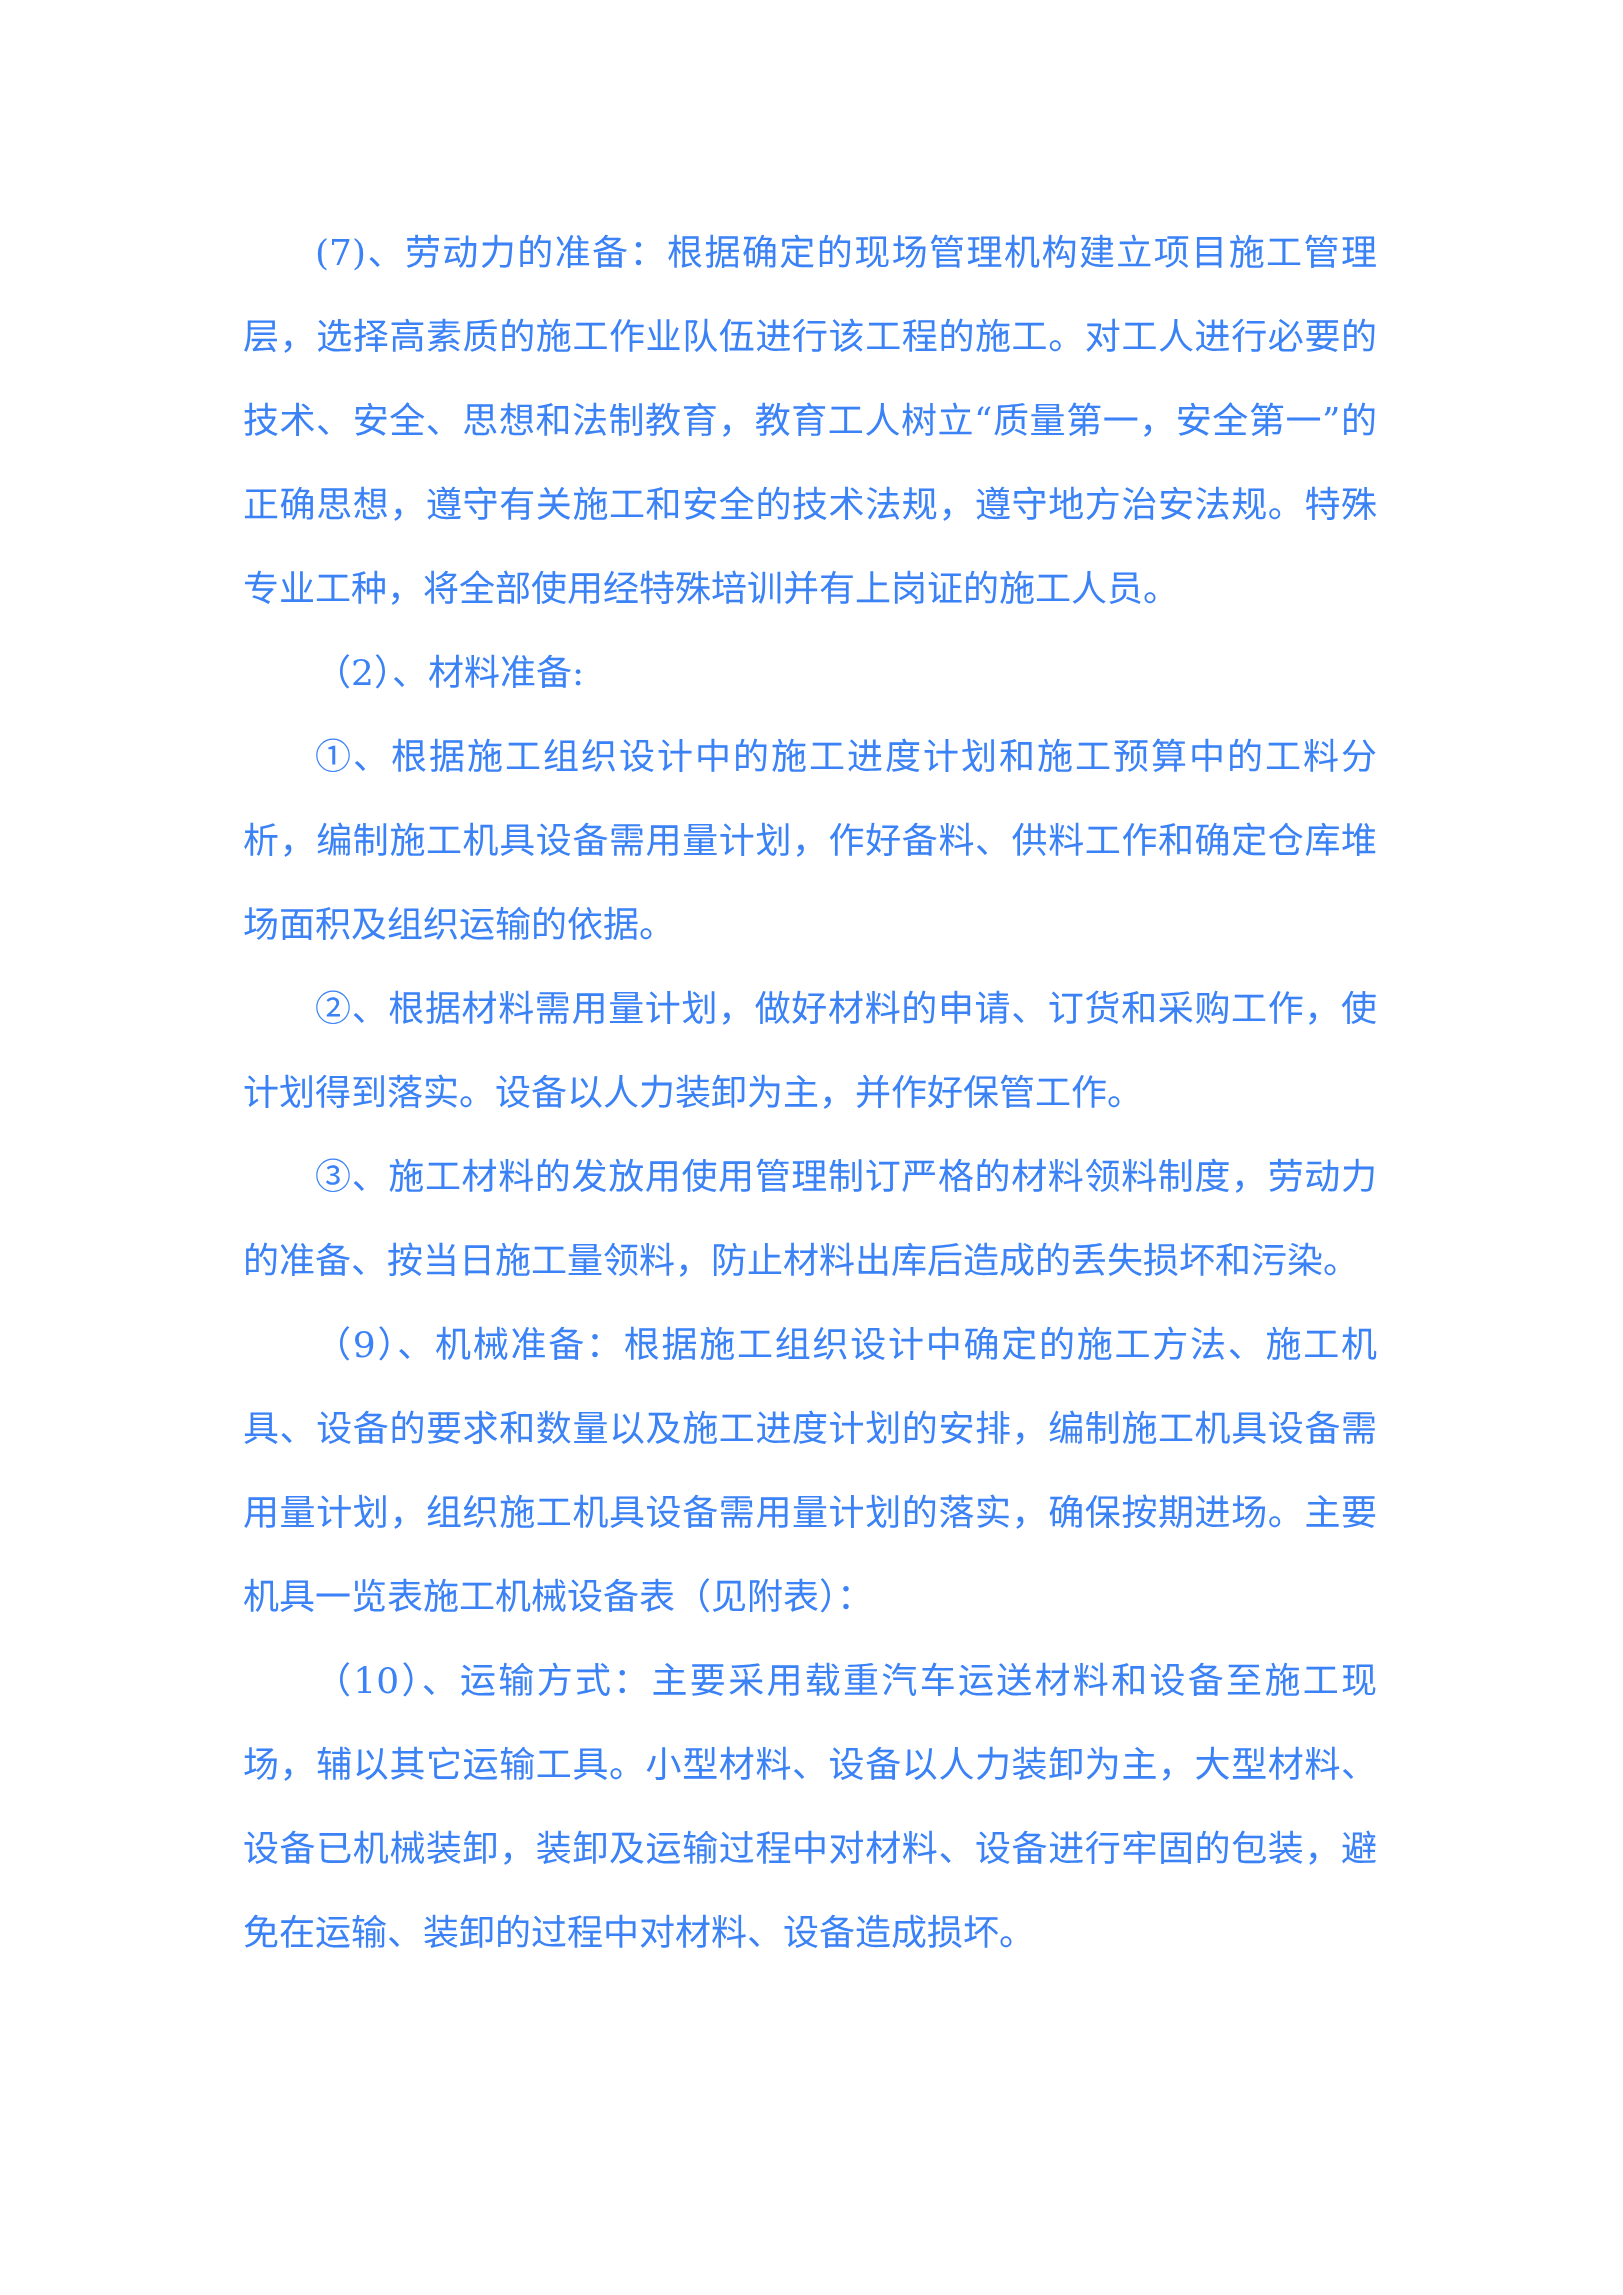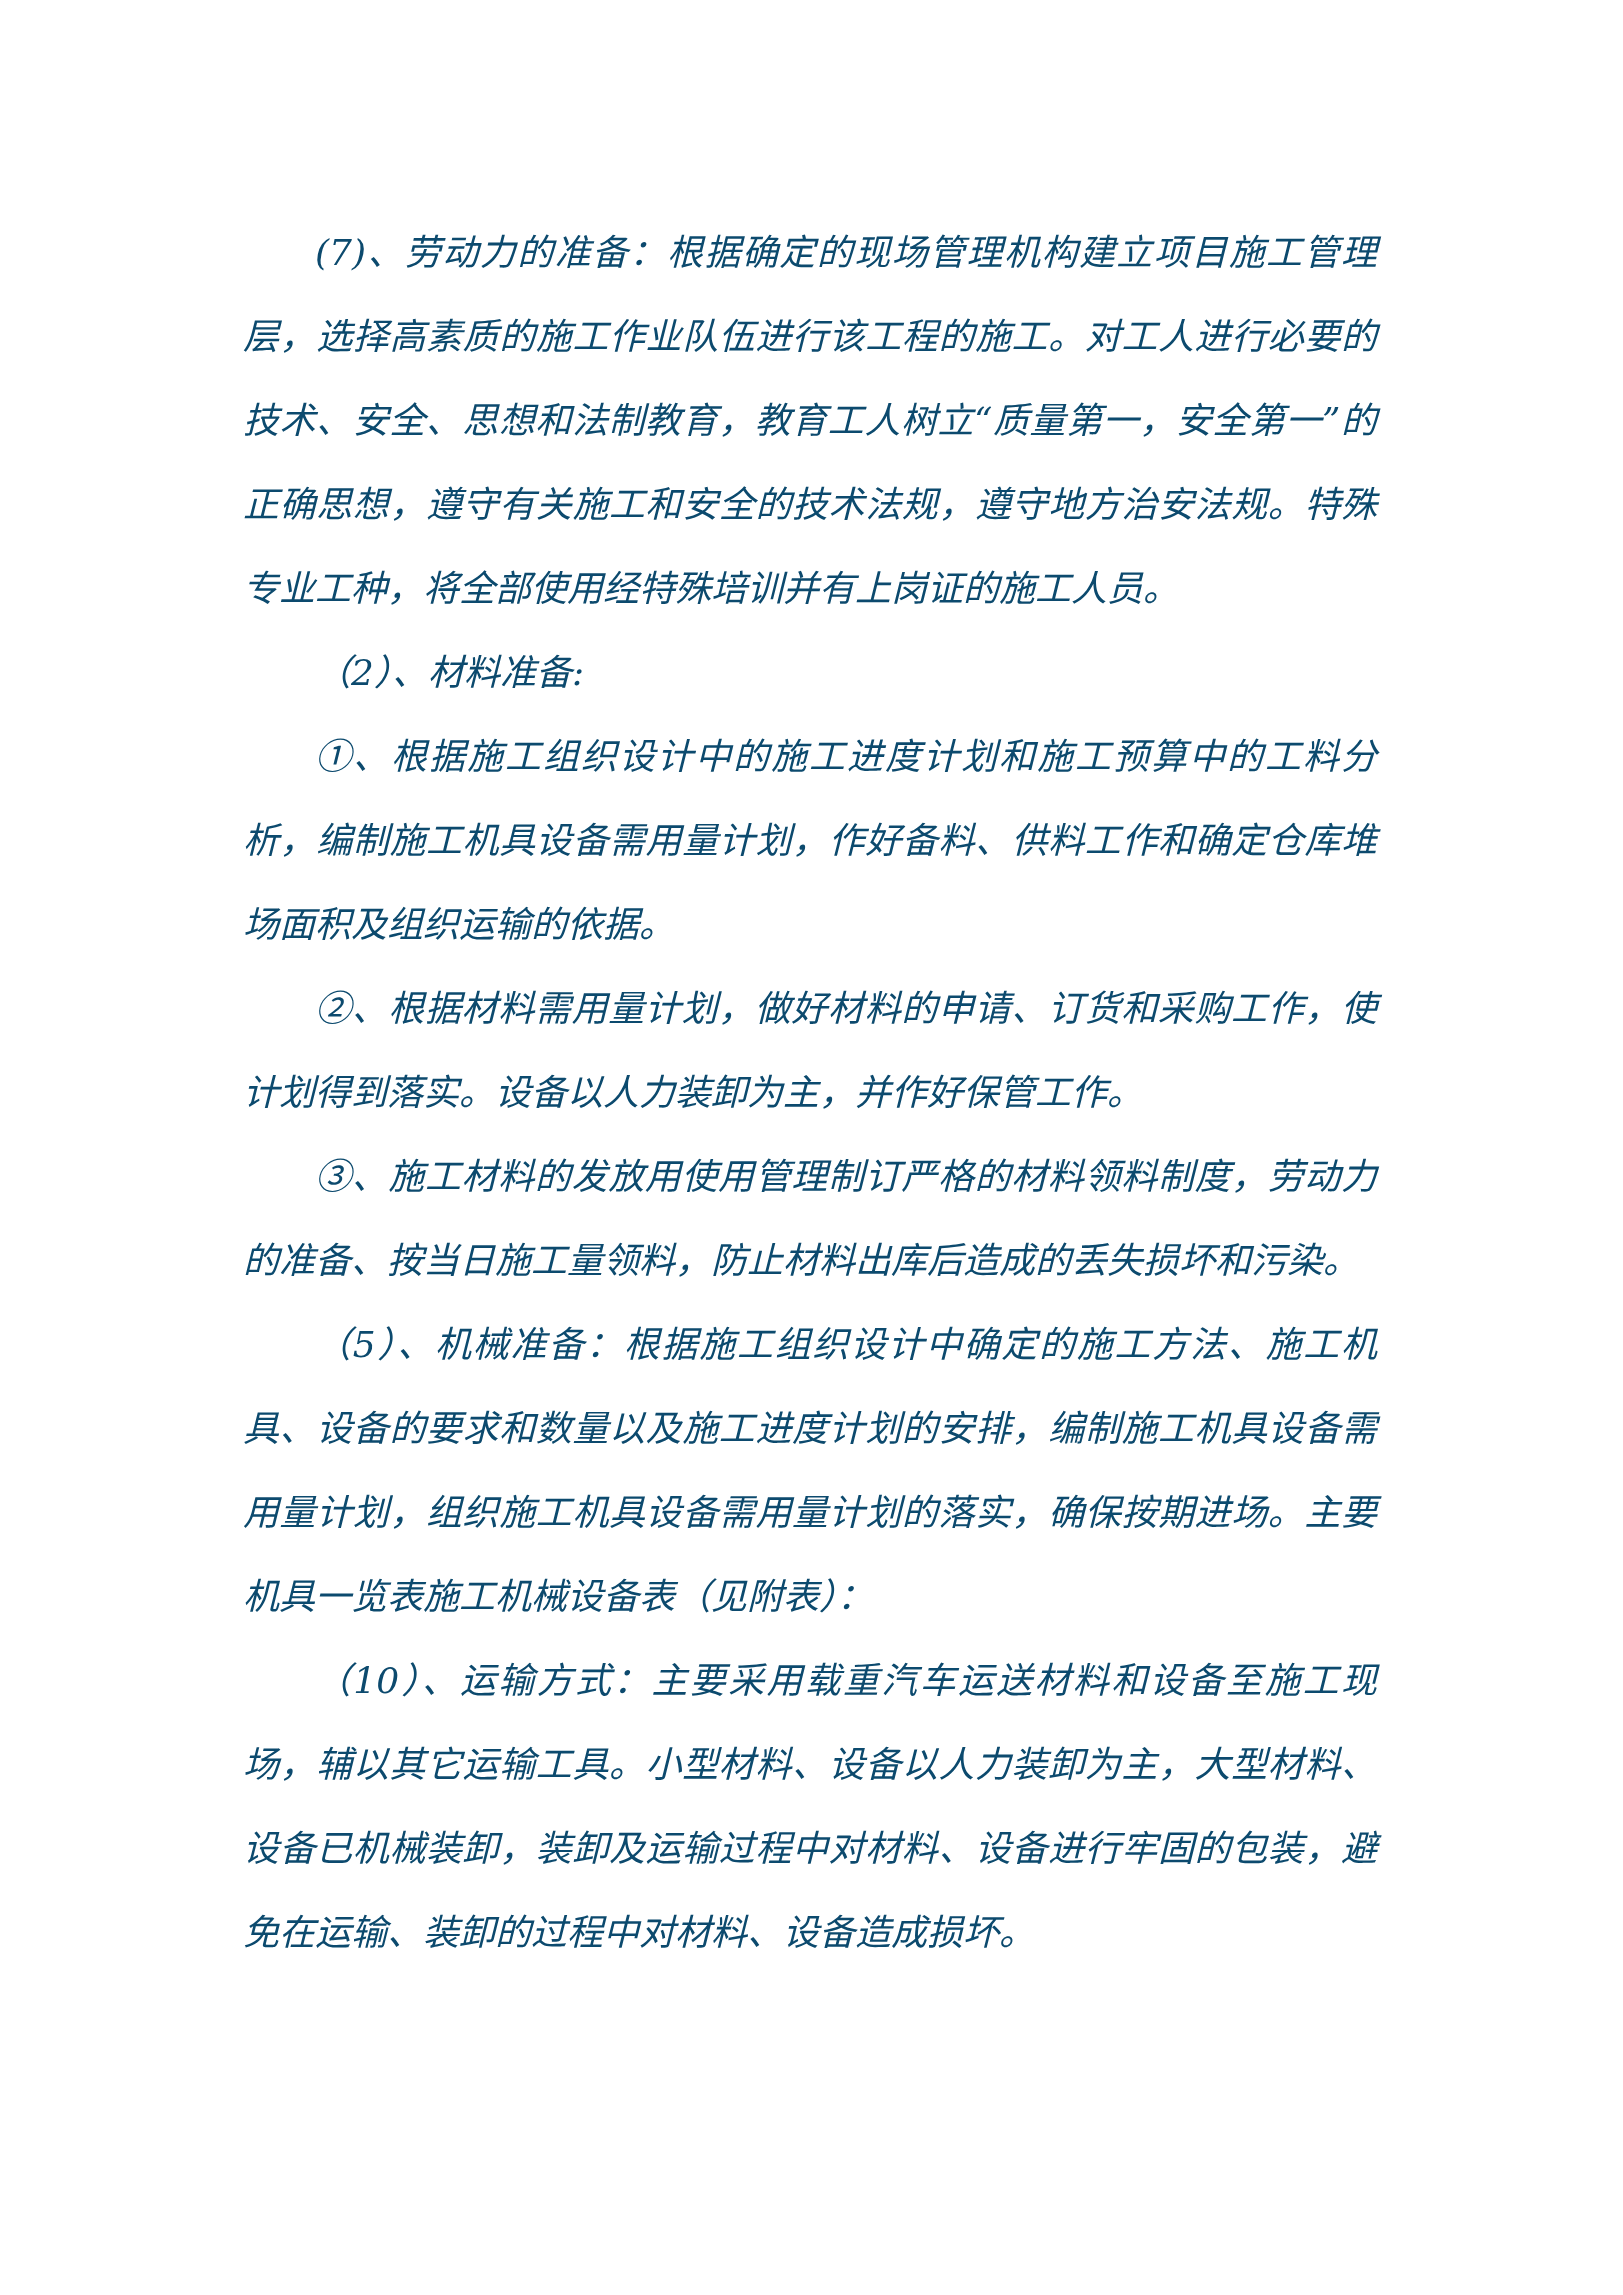--- a/index.html
+++ b/index.html
@@ -16,39 +16,38 @@
   }
   .content {
     position: absolute;
     left: 243px;
     top: 211px;
     width: 1134px;
   }
   .content p {
     margin: 0;
     padding: 0;
-    color: #0c4a6e;
+    color: #3b82f6;
     font-family: "DejaVu Serif", "Liberation Serif", serif;
     font-size: 36px;
     line-height: 84px;
     text-align: justify;
     text-justify: inter-ideograph;
     text-indent: 2em;
     word-break: break-all;
     overflow-wrap: break-word;
-    font-style: italic;
   }
 </style>
 </head>
 <body>
 
 <div class="page">
   <div class="content">
     <p>(7)、劳动力的准备：根据确定的现场管理机构建立项目施工管理层，选择高素质的施工作业队伍进行该工程的施工。对工人进行必要的技术、安全、思想和法制教育，教育工人树立“质量第一，安全第一”的正确思想，遵守有关施工和安全的技术法规，遵守地方治安法规。特殊专业工种，将全部使用经特殊培训并有上岗证的施工人员。</p>
     <p>（2）、材料准备:</p>
     <p>①、根据施工组织设计中的施工进度计划和施工预算中的工料分析，编制施工机具设备需用量计划，作好备料、供料工作和确定仓库堆场面积及组织运输的依据。</p>
     <p>②、根据材料需用量计划，做好材料的申请、订货和采购工作，使计划得到落实。设备以人力装卸为主，并作好保管工作。</p>
     <p>③、施工材料的发放用使用管理制订严格的材料领料制度，劳动力的准备、按当日施工量领料，防止材料出库后造成的丢失损坏和污染。</p>
-    <p>（5）、机械准备：根据施工组织设计中确定的施工方法、施工机具、设备的要求和数量以及施工进度计划的安排，编制施工机具设备需用量计划，组织施工机具设备需用量计划的落实，确保按期进场。主要机具一览表施工机械设备表（见附表）：</p>
+    <p>（9）、机械准备：根据施工组织设计中确定的施工方法、施工机具、设备的要求和数量以及施工进度计划的安排，编制施工机具设备需用量计划，组织施工机具设备需用量计划的落实，确保按期进场。主要机具一览表施工机械设备表（见附表）：</p>
     <p>（10）、运输方式：主要采用载重汽车运送材料和设备至施工现场，辅以其它运输工具。小型材料、设备以人力装卸为主，大型材料、设备已机械装卸，装卸及运输过程中对材料、设备进行牢固的包装，避免在运输、装卸的过程中对材料、设备造成损坏。</p>
   </div>
 </div>
 
 
 </body></html>

